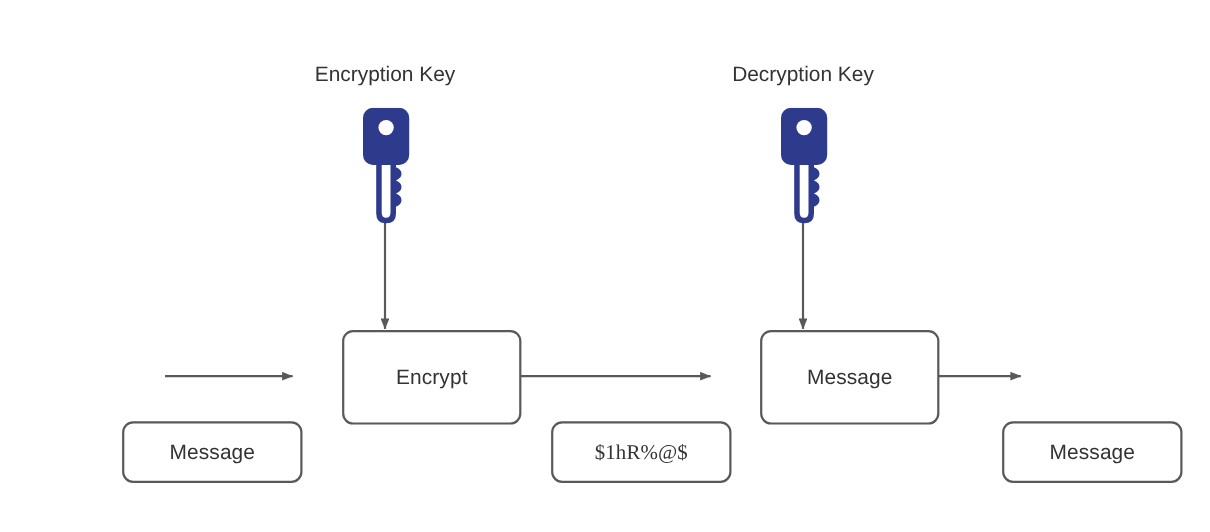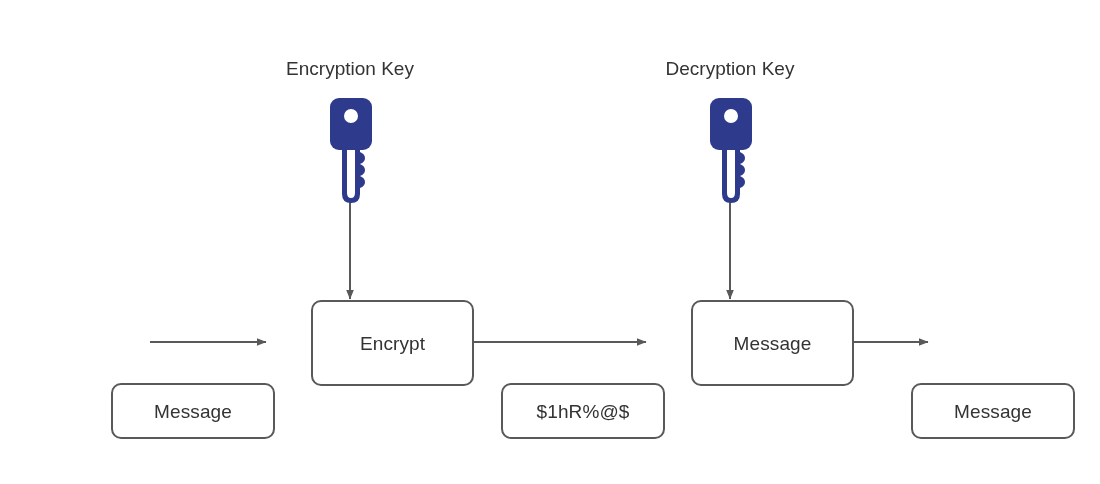--- a/index.html
+++ b/index.html
@@ -40,21 +40,21 @@
     letter-spacing: 0.1px;
     white-space: nowrap;
     margin-left: 43px;
   }
   .proc-box { width: 163px; height: 86px; }
   .data-box { width: 164px; height: 56px; }
 
   #encrypt-box  { left: 268px; top: 300px; }
   #decrypt-box  { left: 648px; top: 300px; }
   #msg-in-box   { left: 68px;  top: 383px; }
-  #cipher-box   { left: 458px; top: 383px; width: 164px; }
+  #cipher-box   { left: 458px; top: 383px; width: 164px; font-family: Liberation Serif, serif; }
   #msg-out-box  { left: 868px; top: 383px; }
 
   
   .key-caption {
     position: absolute;
     color: #333333;
     font-size: 19px;
     line-height: 1;
     white-space: nowrap;
     text-align: center;

